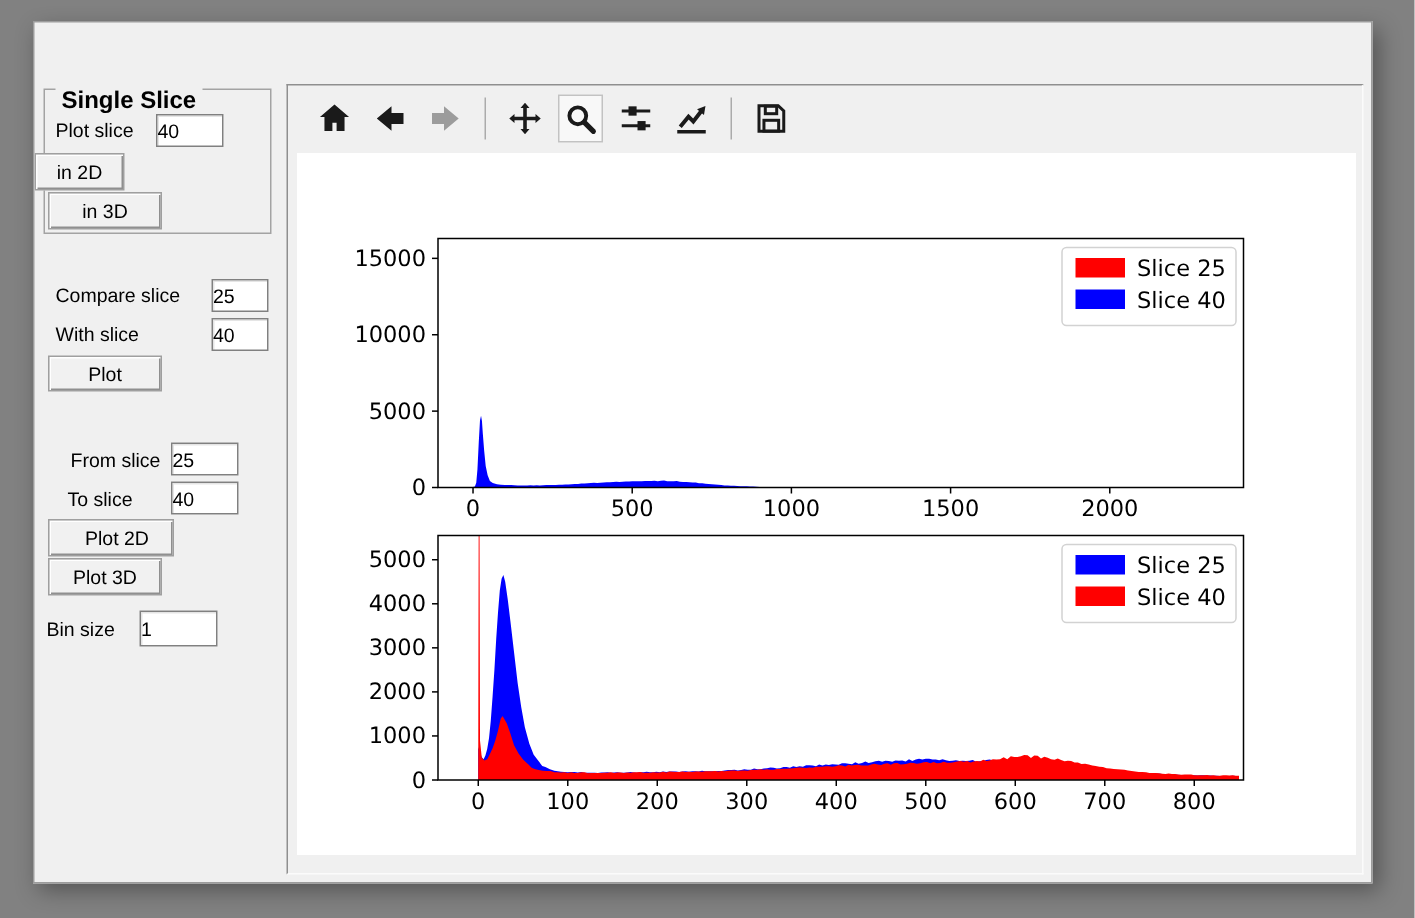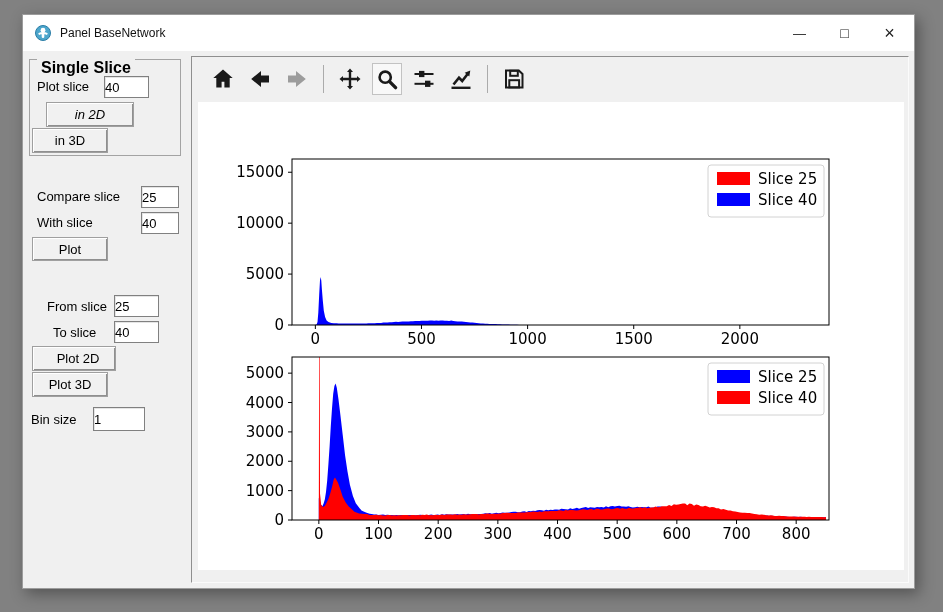--- a/index.html
+++ b/index.html
@@ -43,53 +43,38 @@
   .tsep { width:1px; height:28px; background:#ababab; margin:0 4px; }
 
   .canvas { position:absolute; left:6px; top:45px; width:706px; height:468px; background:#ffffff; }
   .canvas svg { position:absolute; left:0; top:0; }
 </style>
 </head>
 <body>
 
 <div class="window">
 
-  <div class="titlebar">
-    <svg class="app-icon" width="16" height="16" viewBox="0 0 16 16">
-      <circle cx="8" cy="8" r="7.5" fill="#4da6cc"></circle>
-      <circle cx="8" cy="8" r="7.5" fill="none" stroke="#2b7da6" stroke-width="1"></circle>
-      <circle cx="8" cy="5.2" r="2.4" fill="#ffffff"></circle>
-      <path d="M3.2 8.2 Q8 5.8 12.8 8.2 L12 10 Q8 8.2 4 10 Z" fill="#ffffff"></path>
-      <rect x="6.7" y="8" width="2.6" height="5" rx="1.2" fill="#ffffff"></rect>
-    </svg>
-    <span class="title-text">Panel BaseNetwork</span>
-    <div class="win-controls">
-      <div class="win-btn">—</div>
-      <div class="win-btn max">□</div>
-      <div class="win-btn close">×</div>
-    </div>
-  </div>
 
   <div class="group" style="left:6px; top:44px; width:152px; height:97px;">
     <span class="group-title">Single Slice</span>
   </div>
   <span class="lbl" style="left:14px; top:64px;">Plot slice</span>
   <input class="entry" style="left: 81px; top: 61px; width: 45px; height: 22px;" value="40">
-  <button class="tkbtn" style="left:23px; top:87px; width:88px; height:25px;font-style:italic;">in 2D</button>
+  <button class="tkbtn" style="left:0; top:87px; width:60px; height:25px;">in 2D</button>
   <button class="tkbtn" style="left:9px; top:113px; width:76px; height:25px;">in 3D</button>
 
   <span class="lbl" style="left:14px; top:174px;">Compare slice</span>
   <input class="entry" style="left: 118px; top: 171px; width: 38px; height: 22px;" value="25">
   <span class="lbl" style="left:14px; top:200px;">With slice</span>
   <input class="entry" style="left: 118px; top: 197px; width: 38px; height: 22px;" value="40">
   <button class="tkbtn" style="left:9px; top:222px; width:76px; height:24px;">Plot</button>
 
   <span class="lbl" style="left:15px; top:284px;margin-left:9px;">From slice</span>
   <input class="entry" style="left: 91px; top: 280px; width: 45px; height: 22px;" value="25">
-  <span class="lbl" style="left:30px; top:310px;">To slice</span>
+  <span class="lbl" style="left:22px; top:310px;">To slice</span>
   <input class="entry" style="left: 91px; top: 306px; width: 45px; height: 22px;" value="40">
   <button class="tkbtn" style="left:9px; top:331px; width:84px; height:25px;padding-left:8px;">Plot 2D</button>
   <button class="tkbtn" style="left:9px; top:357px; width:76px; height:25px;">Plot 3D</button>
 
   <span class="lbl" style="left:8px; top:397px;">Bin size</span>
   <input class="entry" style="left: 70px; top: 392px; width: 52px; height: 24px; padding-right: 13px;" value="1">
 
   <div class="panel">
     <div class="toolbar">
       <div class="tool">

